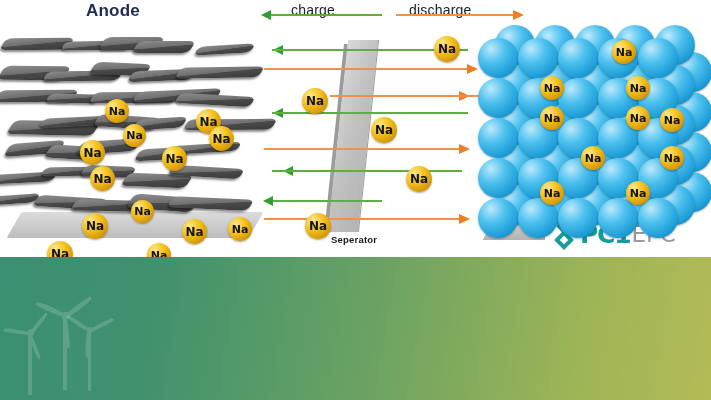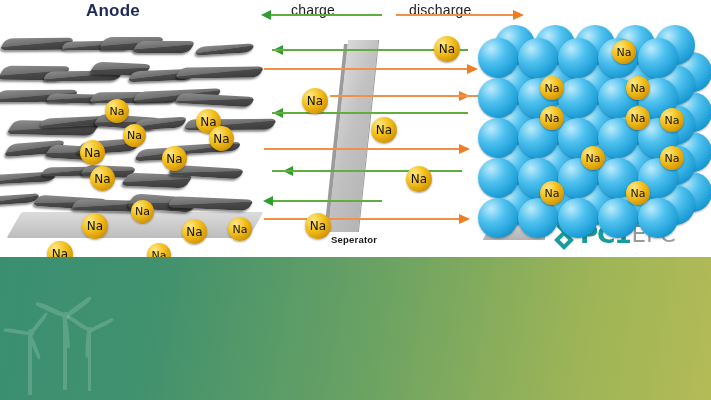--- a/index.html
+++ b/index.html
@@ -29,21 +29,21 @@
   #separator{position:absolute;left:338px;top:40px;width:30px;height:192px;
     background:linear-gradient(100deg,#d9d9d9 0%,#c2c2c2 45%,#b4b4b4 100%);
     transform:skewX(-6deg);border-right:1px solid #9a9a9a;}
   #sep-edge{position:absolute;left:334px;top:44px;width:4px;height:190px;background:#9b9b9b;transform:skewX(-6deg);}
 
   
   .na{position:absolute;border-radius:50%;
     background:radial-gradient(circle at 32% 28%, #ffe88a 0%, #f5c21e 38%, #d79a06 72%, #9c6d04 100%);
     box-shadow:0 1px 2px rgba(0,0,0,.35);
     display:flex;align-items:center;justify-content:center;
-    color:#141414;font-weight:normal;font-family:"DejaVu Sans",sans-serif;}
+    color:#141414;font-weight:bold;font-family:"DejaVu Sans",sans-serif;}
 
   
   #anode{position:absolute;left:6px;top:36px;width:262px;height:212px;}
   #anode .base{position:absolute;left:8px;top:176px;width:242px;height:26px;
     background:linear-gradient(180deg,#dcdcdc,#bdbdbd);transform:skewX(-30deg);border-radius:2px;}
   .flake{position:absolute;background:linear-gradient(175deg,#8d8d8d 0%,#6f6f6f 48%,#4a4a4a 52%,#3a3a3a 100%);
     border-radius:7px/4px;box-shadow:0 2px 2px rgba(0,0,0,.45);}
 
   
   #cathode{position:absolute;left:478px;top:38px;width:226px;height:210px;}

